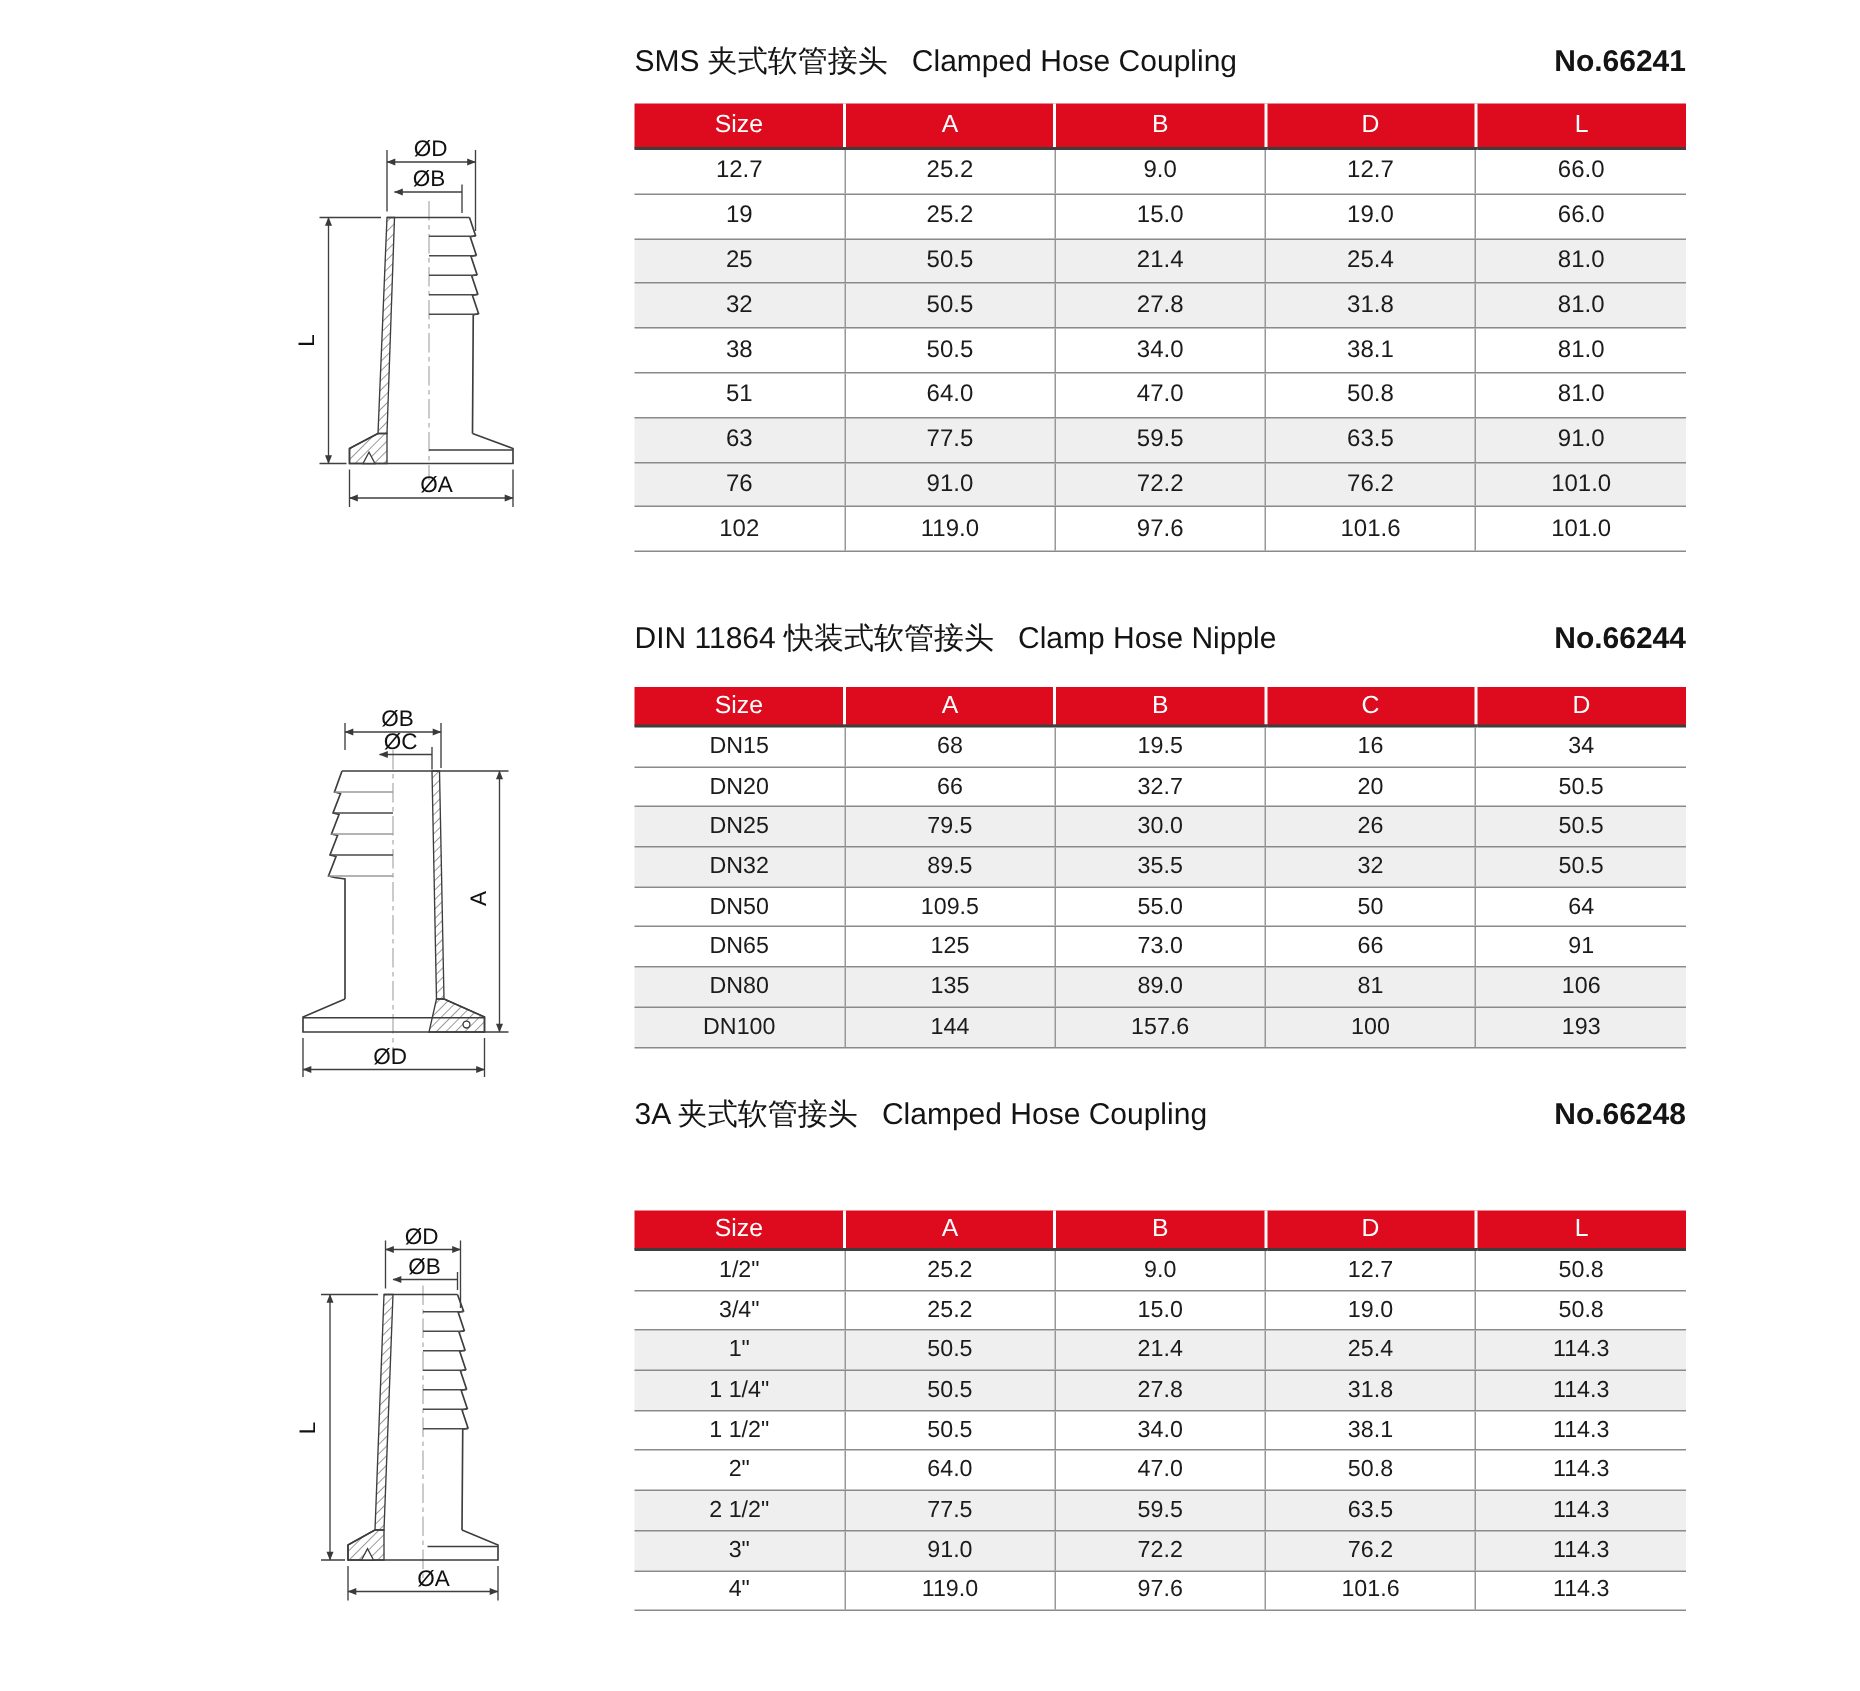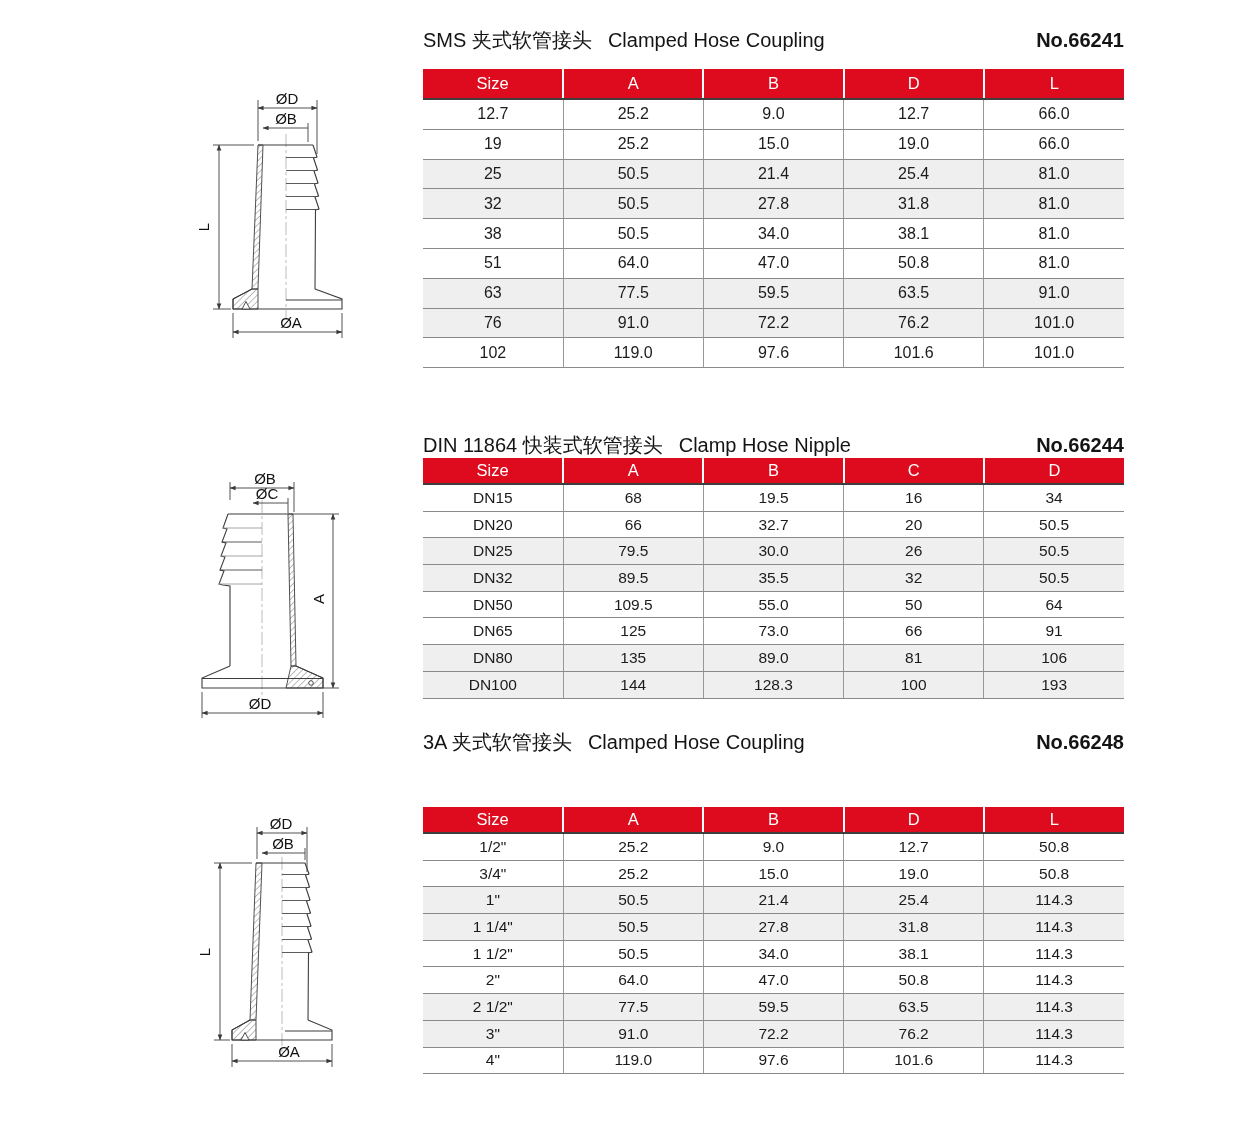--- a/index.html
+++ b/index.html
@@ -168,21 +168,21 @@
             <td>119.0</td>
             <td>97.6</td>
             <td>101.6</td>
             <td>101.0</td>
           </tr>
         </tbody>
     </table>
   </div>
 
   <div>
-    <div class="sec-title" style="top:432px">
+    <div class="sec-title" style="top:412px">
       <span class="t-cn">DIN 11864 快装式软管接头</span>
       <span class="t-en">Clamp Hose Nipple</span>
       <span class="t-no">No.66244</span>
     </div>
 
     <svg class="drawing" style="left:190px;top:470px" width="240" height="260" viewBox="0 0 240 260">
       <line class="cl" x1="72" y1="30" x2="72" y2="235"></line>
 
       <polygon class="partfill" points="98,44 103,44 106,196 101,196"></polygon>
       <polygon class="partfill" points="101,196 106,196 133,208 133,218 96,218"></polygon>
@@ -264,21 +264,21 @@
           <tr>
             <td>DN80</td>
             <td>135</td>
             <td>89.0</td>
             <td>81</td>
             <td>106</td>
           </tr>
           <tr>
             <td>DN100</td>
             <td>144</td>
-            <td>128.3</td>
+            <td>157.6</td>
             <td>100</td>
             <td>193</td>
           </tr>
         </tbody>
     </table>
   </div>
 
   <div>
     <div class="sec-title" style="top:729px">
       <span class="t-cn">3A 夹式软管接头</span>

